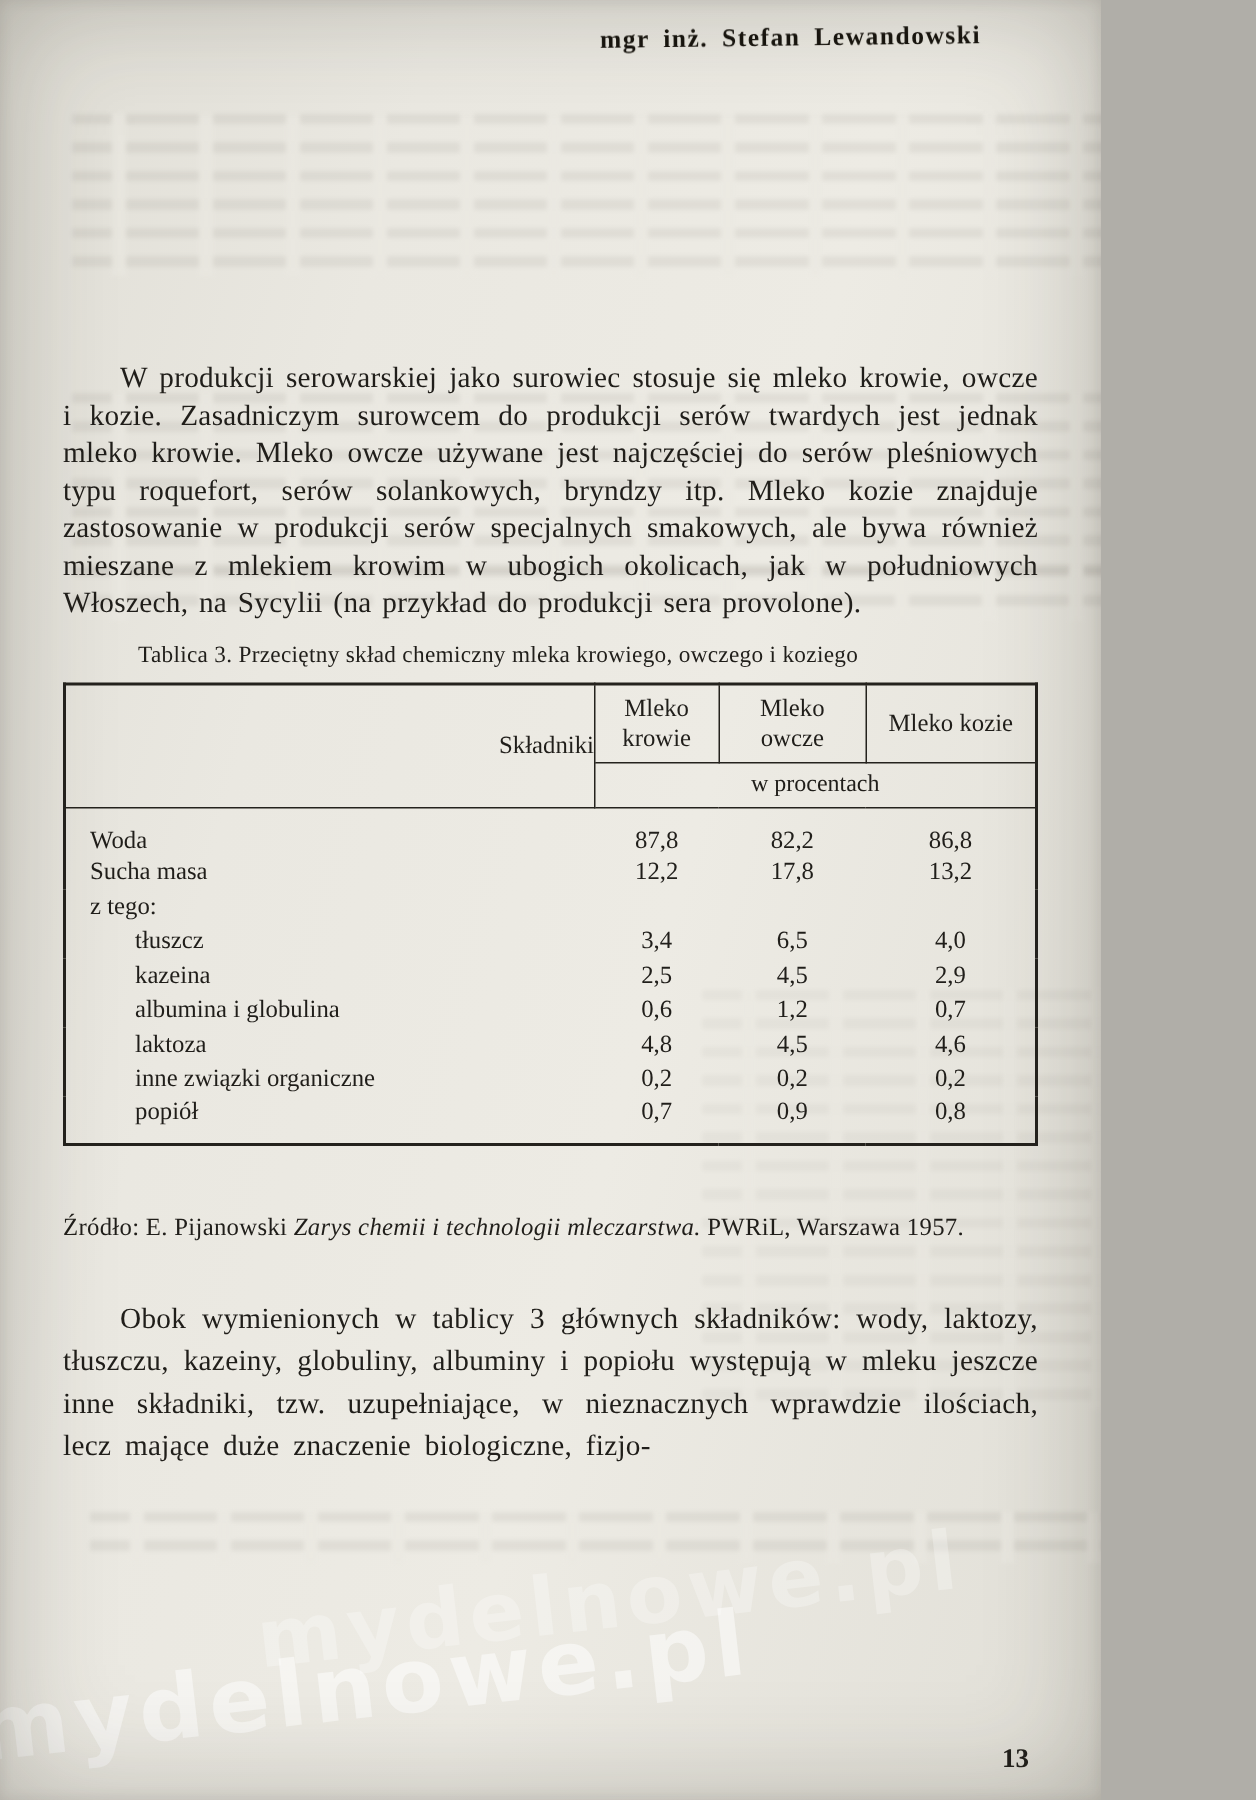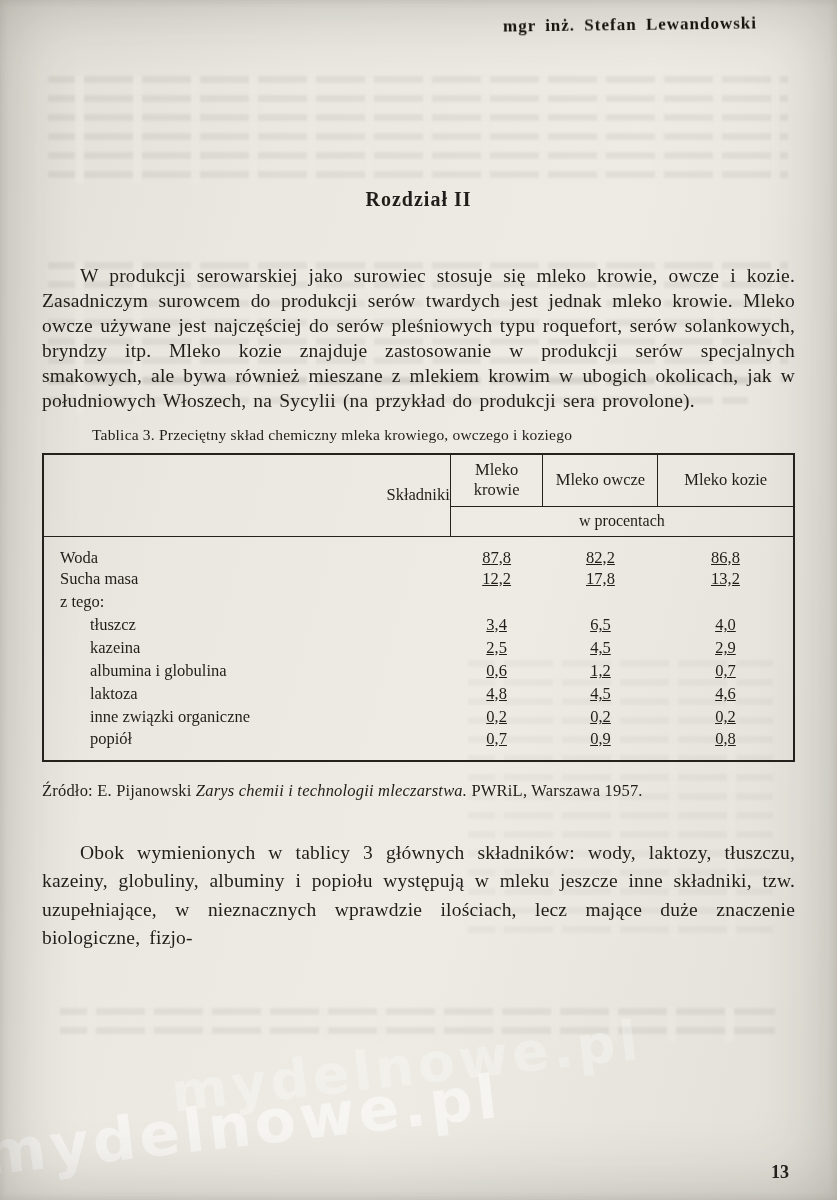--- a/index.html
+++ b/index.html
@@ -2,21 +2,21 @@
 <html><head>
 <meta charset="utf-8">
 <style>
   * { margin:0; padding:0; box-sizing:border-box; }
   body {
     width:837px; height:1200px;
     font-family:"Liberation Serif","DejaVu Serif",serif;
     background:#b0aea8;
   }
   .page {
-    position:relative; width:837px; height:1200px; overflow:hidden;
+    position:relative; width:734px; height:1200px; overflow:hidden;
     background:linear-gradient(105deg,#e0ded6 0%,#eae8e1 28%,#edebe4 58%,#e1dfd7 100%);
     color:#201e1a;
   }
   .page::after {
     content:""; position:absolute; inset:0; pointer-events:none;
     box-shadow: inset 0 0 75px rgba(55,50,40,.28), inset 0 0 10px rgba(55,50,40,.12);
   }
   
   .bleed {
     position:absolute; pointer-events:none; filter:blur(1.3px); opacity:.55;
@@ -63,25 +63,25 @@
     font-size:16.5px; padding:2px 5px; line-height:20px;
   }
   .comp tr.hdr th.num:last-child { border-right:none; }
   .comp tr.unit th {
     border-bottom:1.6px solid #24221d; height:30px;
     font-size:16px; text-align:center; font-weight:400;
   }
   .comp tbody td { font-size:16.5px; height:23px; padding:0 6px; }
   .comp tbody td.lbl { text-align:left; padding-left:16px; white-space:nowrap; }
   .comp tbody td.lbl.ind { padding-left:46px; }
-  .comp tbody td.val { text-align:center;text-decoration:underline; }
+  .comp tbody td.val { text-align:center; }
   .comp tbody tr.first td { padding-top:11px; }
   .comp tbody tr.last  td { padding-bottom:11px; }
 
-  .source { margin-top:19px; font-size:16.5px; letter-spacing:.2px; }
+  .source { margin-top:44px; font-size:16.5px; letter-spacing:.2px; }
   .source .it { font-style:italic; }
 
   .pagenum { position:absolute; right:48px; bottom:17px; font-weight:700; font-size:18px; }
 
   .watermark {
     position:absolute; pointer-events:none; white-space:nowrap;
     font-family:"DejaVu Sans","Liberation Sans",sans-serif;
     font-weight:700; color:rgba(255,255,255,.5);
     transform:rotate(-6.5deg); letter-spacing:4px;
   }
@@ -96,21 +96,20 @@
   <div class="bleed" style="left:48px; top:76px;  width:740px; height:108px;"></div>
   <div class="bleed" style="left:48px; top:262px; width:740px; height:122px;"></div>
   <div class="bleed" style="left:48px; top:378px; width:700px; height:36px;"></div>
   <div class="bleed light" style="left:468px; top:660px; width:305px; height:280px;"></div>
   <div class="bleed" style="left:60px; top:1008px; width:715px; height:34px;"></div>
 
   <div class="stamp">mgr inż. Stefan Lewandowski</div>
 
   <div class="content">
 
-    <div class="chapter">Rozdział II</div>
 
     <p class="para p1">W produkcji serowarskiej jako surowiec stosuje się mleko krowie, owcze i kozie. Zasadniczym surowcem do produkcji serów twardych jest jednak mleko krowie. Mleko owcze używane jest najczęściej do serów pleśniowych typu roquefort, serów solankowych, bryndzy itp. Mleko kozie znajduje zastosowanie w produkcji serów specjalnych smakowych, ale bywa również mieszane z mlekiem krowim w ubogich okolicach, jak w południowych Włoszech, na Sycylii (na przykład do produkcji sera provolone).</p>
 
     <div class="caption">Tablica 3. Przeciętny skład chemiczny mleka krowiego, owczego i koziego</div>
 
     <table class="comp">
       <colgroup>
         <col style="width:404px">
           <col style="width:92px">
           <col style="width:114px">

